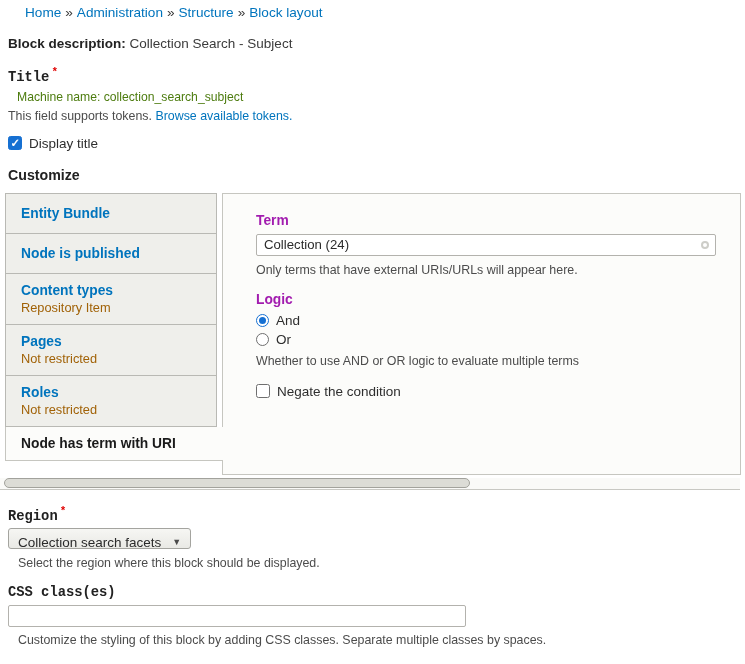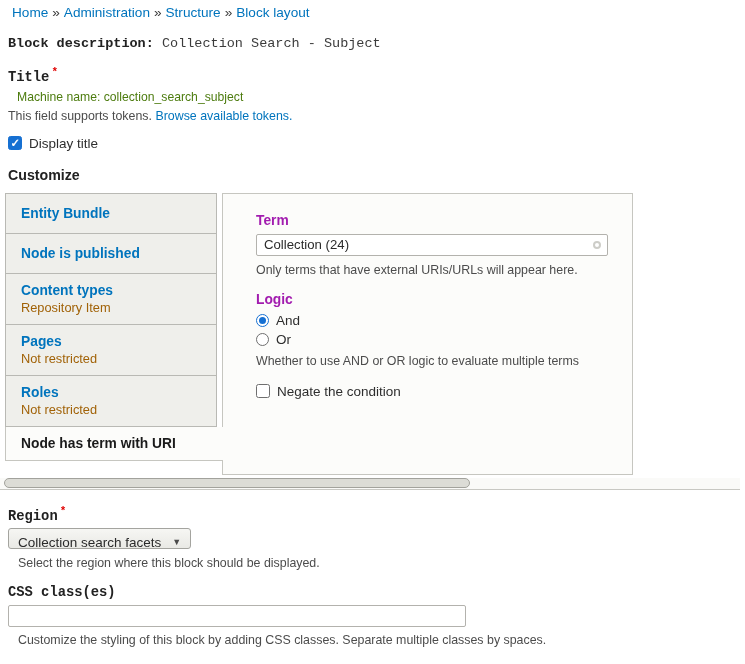--- a/index.html
+++ b/index.html
@@ -6,26 +6,26 @@
   html,body { margin:0; padding:0; }
   body {
     width:745px; height:664px; overflow:hidden;
     background:#ffffff; color:#333;
     font-family:"Liberation Sans", sans-serif;
     font-size:13.5px;
   }
   a { text-decoration:none; }
 
   
-  .breadcrumb { padding:5px 12px 0; font-size:13.6px; }
+  .breadcrumb { padding:5px 25px 0; font-size:13.6px; }
   .breadcrumb a { color:#0074bd; }
   .crumb-sep { color:#3b3b3b; margin:0 4px; }
 
   
-  .block-desc { margin:16px 8px 6px;font-family:Liberation Mono, monospace; }
+  .block-desc { margin:16px 8px 6px; }
   .block-desc b { color:#222; }
   .block-desc span.val { color:#3b3b3b; }
 
   .form-label { font-weight:bold; color:#222; margin:15px 8px 5px; font-size:13.8px;font-family:Liberation Mono, monospace; }
   .req { color:#e00000; font-size:11px; vertical-align:super; margin-left:2px; font-weight:bold; }
 
   .input-row { margin:0 8px; display:flex; align-items:center; }
   input.text {
     width:458px; height:22px; border:1px solid #b3b2ad; border-radius:2px;
     padding:2px 7px; font-family:"Liberation Sans", sans-serif;
@@ -52,21 +52,21 @@
     border:1px solid #6f6f6f; background:#fff; position:relative; }
   .rb.on { border-color:#1670d2; }
   .rb.on::after { content:""; position:absolute; inset:2px; border-radius:50%; background:#1670d2; }
   .ctl-label { margin-left:7px; color:#2e2e2e; }
 
   .display-title-row { margin-top:13px; }
 
   .section-heading { font-weight:bold; color:#222; font-size:14.2px; margin:16px 8px 0; }
 
   
-  .vtabs { display:flex; align-items:stretch; margin:10px 0 0 5px; width:628px; }
+  .vtabs { display:flex; align-items:stretch; margin:10px 0 0 5px; width:736px; }
   .vt-menu { list-style:none; margin:0; padding:0; width:217px; flex:none; }
   .vt-menu li {
     background:#efefeb; border:1px solid #b9b9b4; border-top:none;
     margin-right:5px; padding:12px 15px; cursor:pointer;
   }
   .vt-menu li:first-child { border-top:1px solid #b9b9b4; }
   .vt-menu li.has-summary { padding:9px 15px; }
   .vt-title { color:#0074bd; font-weight:bold; font-size:13.8px; }
   .vt-summary { color:#a16207; font-size:12.8px; margin-top:2px; }
   .vt-menu li.selected {

